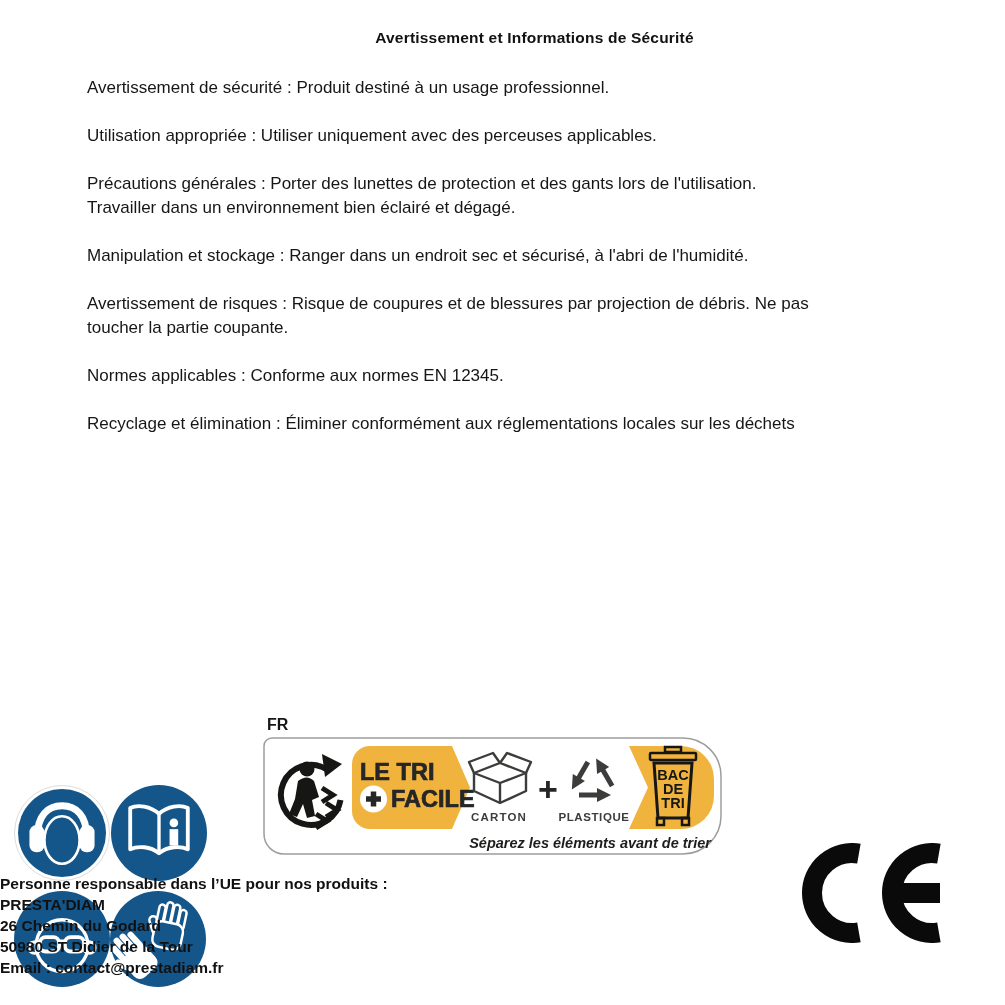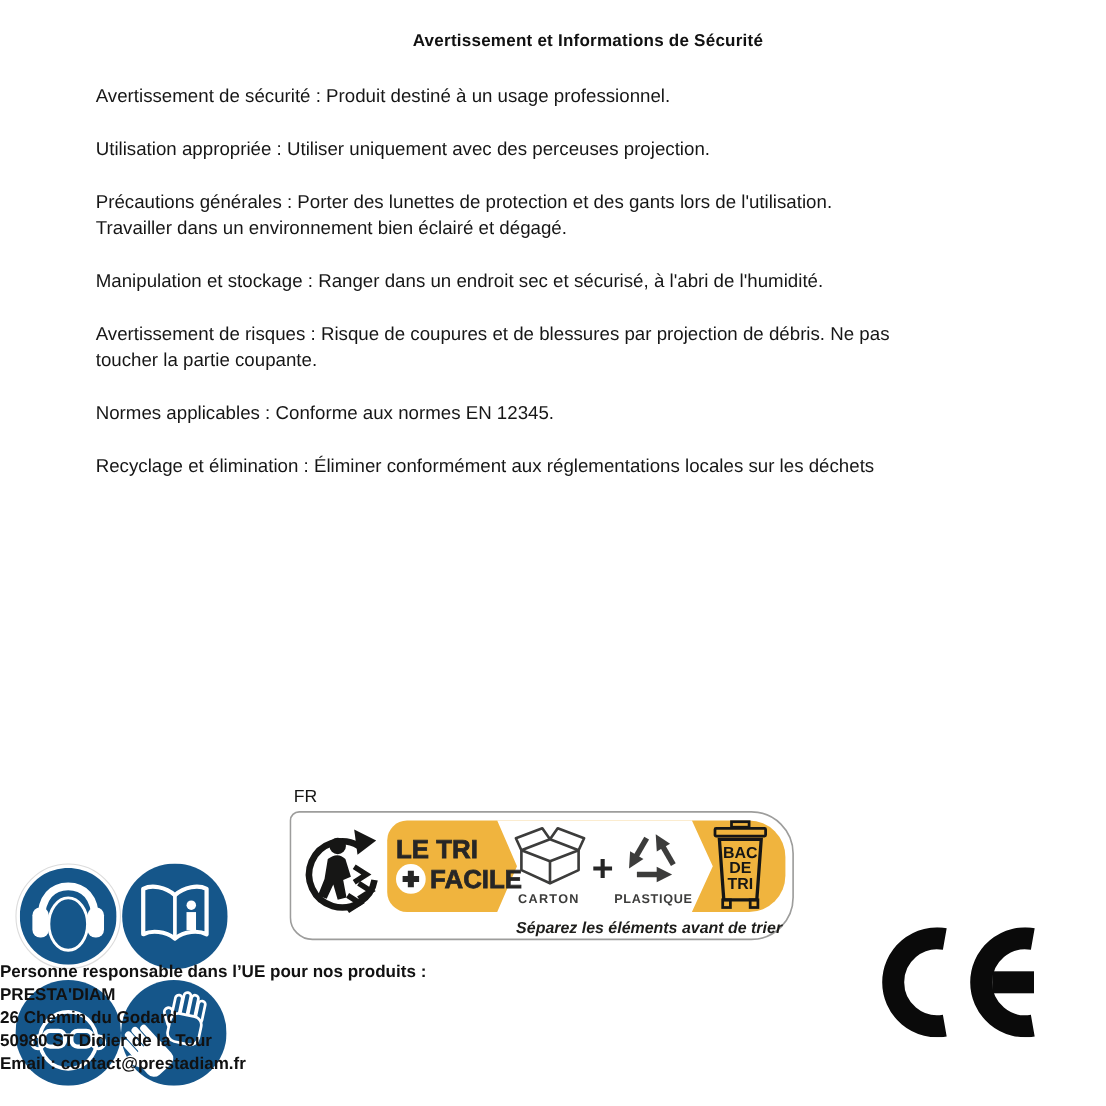--- a/index.html
+++ b/index.html
@@ -15,42 +15,42 @@
   .para{margin:0 0 24px 16px;font-size:17px;line-height:24px;color:#161616;}
   .para .line{display:block;}
 
   
   .picto{position:absolute;width:96px;height:96px;border-radius:50%;}
   .picto svg{display:block;width:100%;height:100%;}
   .picto.ringed{background:#fff;border:1px solid #dcdcdc;box-sizing:border-box;}
   .picto.ringed svg{padding:3px;box-sizing:border-box;}
 
   
-  .fr-code{position:absolute;left:267px;top:716px;font-size:16px;font-weight:normal;color:#161615;}
+  .fr-code{position:absolute;left:267px;top:716px;font-size:16px;font-weight:bold;color:#161615;}
   .tri-label{position:absolute;left:263px;top:737px;}
   .ce{position:absolute;left:797px;top:843px;}
   .address{
     position:absolute;left:0;top:873px;width:100%;text-align:left;
     font-size:15.5px;font-weight:bold;line-height:21px;color:#111;
   }
   .address .line{display:block;}
 </style>
 </head>
 <body>
 
 <div class="canvas">
 
   <div class="doc-title">Avertissement et Informations de Sécurité</div>
 
   <div class="body-text">
     <p class="para">
       <span class="line">Avertissement de sécurité : Produit destiné à un usage professionnel.</span>
     </p>
     <p class="para">
-      <span class="line">Utilisation appropriée : Utiliser uniquement avec des perceuses projection.</span>
+      <span class="line">Utilisation appropriée : Utiliser uniquement avec des perceuses applicables.</span>
     </p>
     <p class="para">
       <span class="line">Précautions générales : Porter des lunettes de protection et des gants lors de l'utilisation.</span>
       <span class="line">Travailler dans un environnement bien éclairé et dégagé.</span>
     </p>
     <p class="para">
       <span class="line">Manipulation et stockage : Ranger dans un endroit sec et sécurisé, à l'abri de l'humidité.</span>
     </p>
     <p class="para">
       <span class="line">Avertissement de risques : Risque de coupures et de blessures par projection de débris. Ne pas</span>

